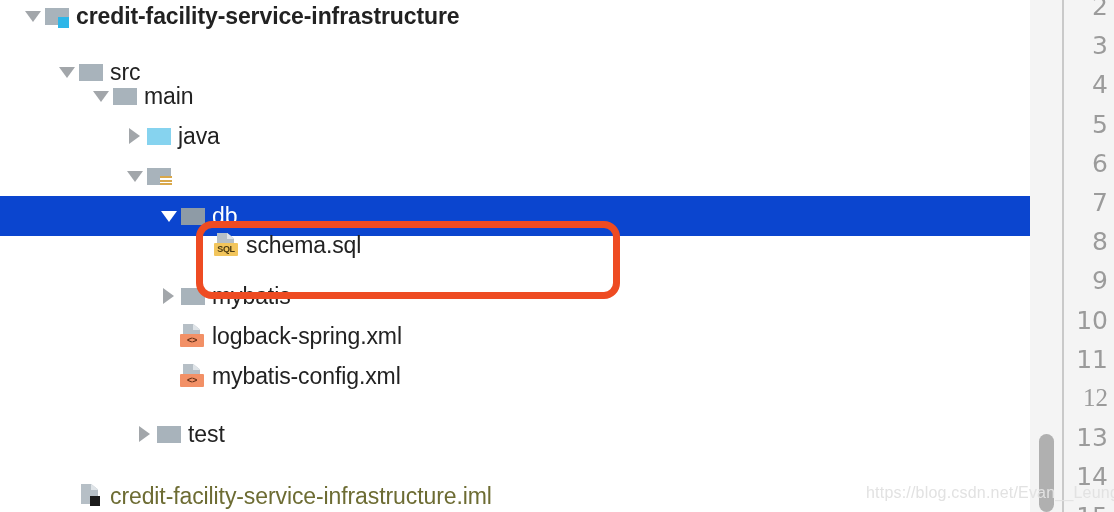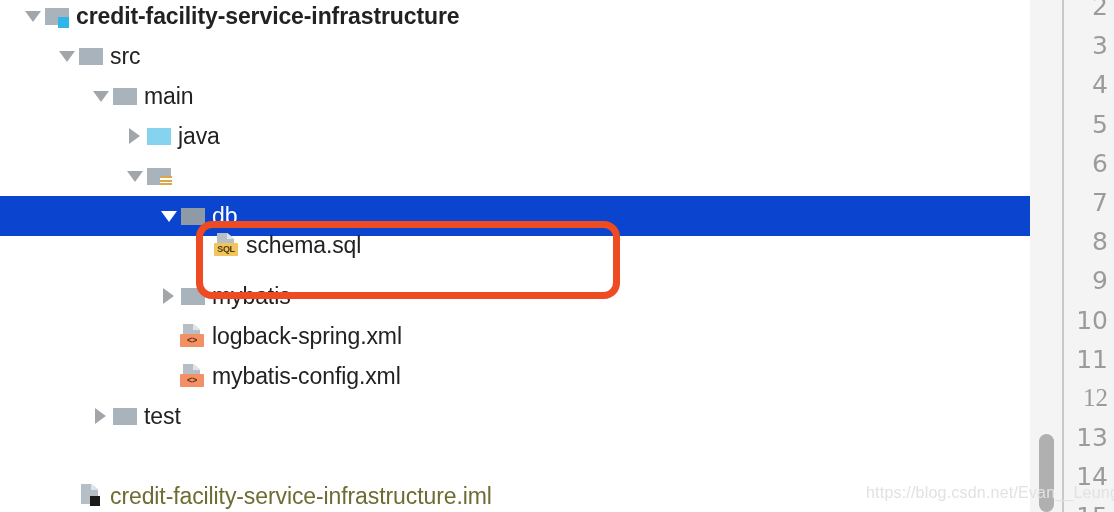--- a/index.html
+++ b/index.html
@@ -233,21 +233,21 @@
         </div>
         <div class="ico">
           <div class="folder gray">
             <div class="tab"></div>
             <div class="body"></div>
           </div>
           <div class="badge-sq"></div>
         </div>
         <span class="label bold">credit-facility-service-infrastructure</span>
       </div>
-      <div class="row" style="top: 36px; align-items: center;">
+      <div class="row" style="top: 52px; align-items: center;">
         <div style="flex: 0 0 56px;"></div>
         <div class="twisty open">
           <i></i>
         </div>
         <div class="ico">
           <div class="folder gray">
             <div class="tab"></div>
             <div class="body"></div>
           </div>
         </div>
@@ -344,21 +344,21 @@
         <div style="flex: 0 0 158px;"></div>
         <div class="twisty none"></div>
         <div class="ico">
           <div class="page">
             <div class="fold"></div>
           </div>
           <div class="tagbadge xml">&lt;&gt;</div>
         </div>
         <span class="label">mybatis-config.xml</span>
       </div>
-      <div class="row" style="top: 396px;">
+      <div class="row" style="top: 414px; margin-left: 44px;">
         <div style="flex: 0 0 90px;"></div>
         <div class="twisty closed">
           <i></i>
         </div>
         <div class="ico">
           <div class="folder gray">
             <div class="tab"></div>
             <div class="body"></div>
           </div>
         </div>

